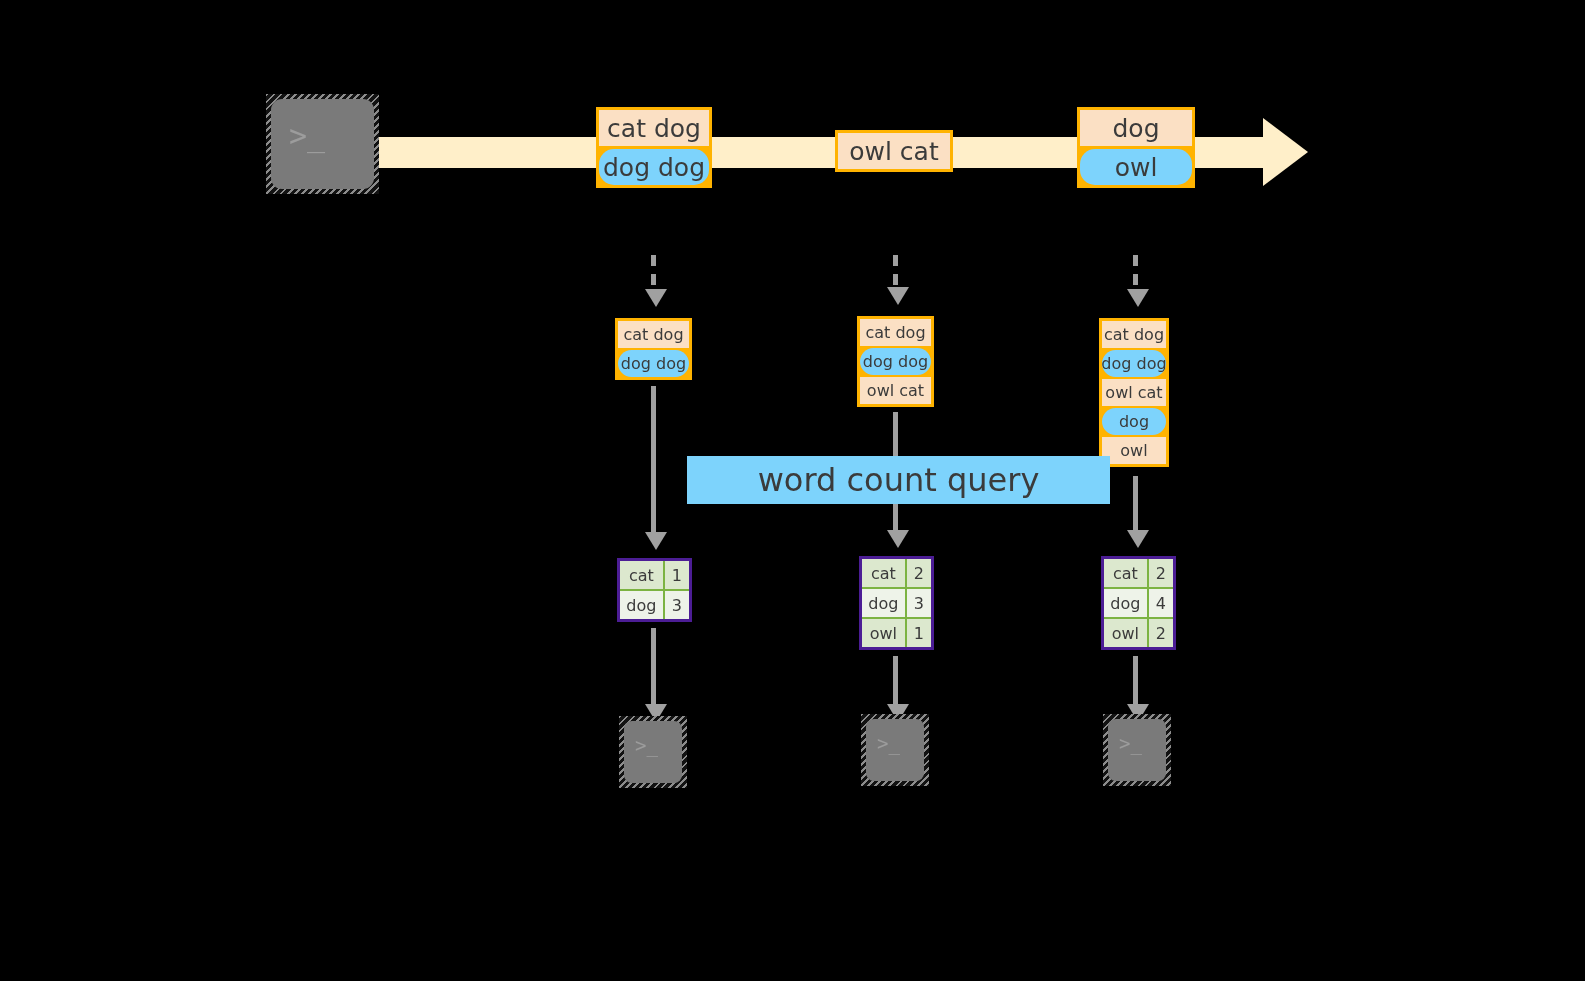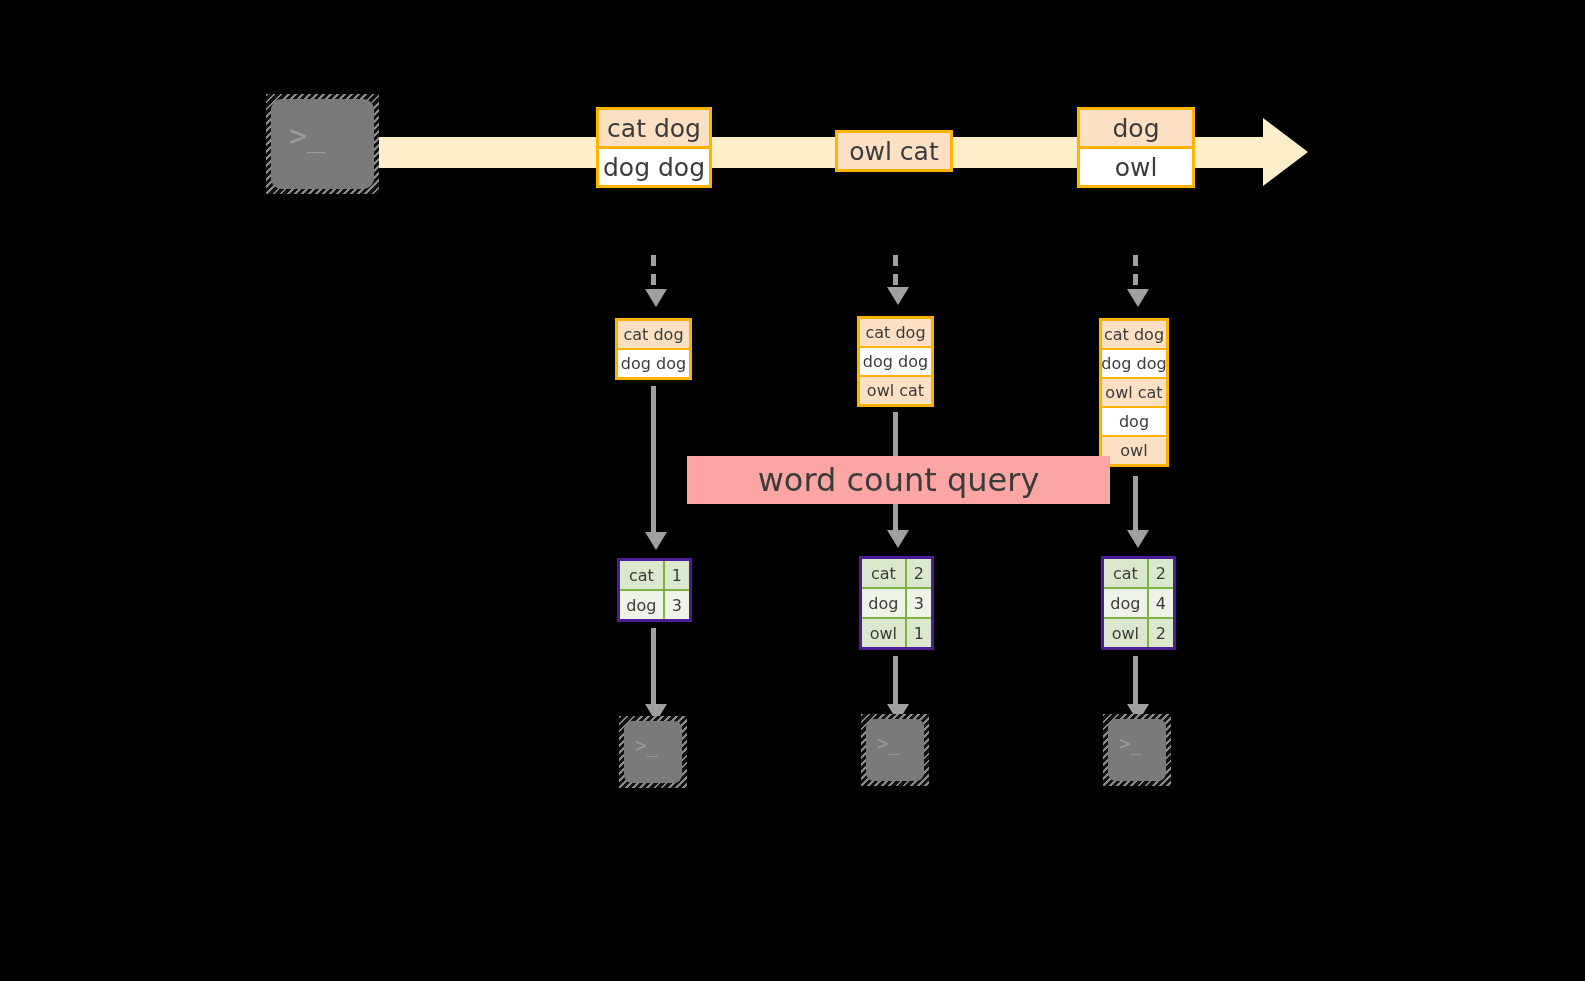--- a/index.html
+++ b/index.html
@@ -81,21 +81,21 @@
     box-sizing: border-box;
     text-align: center;
     color: #3b3b3b;
     white-space: nowrap;
     overflow: hidden;
     display: flex;
     align-items: center;
     justify-content: center;
   }
   .rec-cell.dark  { background: #FBE0C4; }
-  .rec-cell.light { background: #ffffff; }
+  .rec-cell.light { background: #7dd3fc; border-radius: 15px; }
 
   
   .rec-top { border-width: 3px; }
   .rec-top .rec-cell {
     height: 36px;
     font-size: 25px;
   }
   .rec-top .rec-cell + .rec-cell { margin-top: 3px; }
 
   .rec-t1 { left: 596px; top: 107px; width: 116px; }
@@ -164,21 +164,21 @@
     border-top: 18px solid #A0A0A0;
   }
 
   
   .banner {
     position: absolute;
     left: 687px;
     top: 456px;
     width: 423px;
     height: 48px;
-    background: #fca5a5;
+    background: #7dd3fc;
     display: flex;
     align-items: center;
     justify-content: center;
   }
   .banner-text {
     font-size: 32px;
     color: #3b3b3b;
     white-space: nowrap;
   }
 </style>

